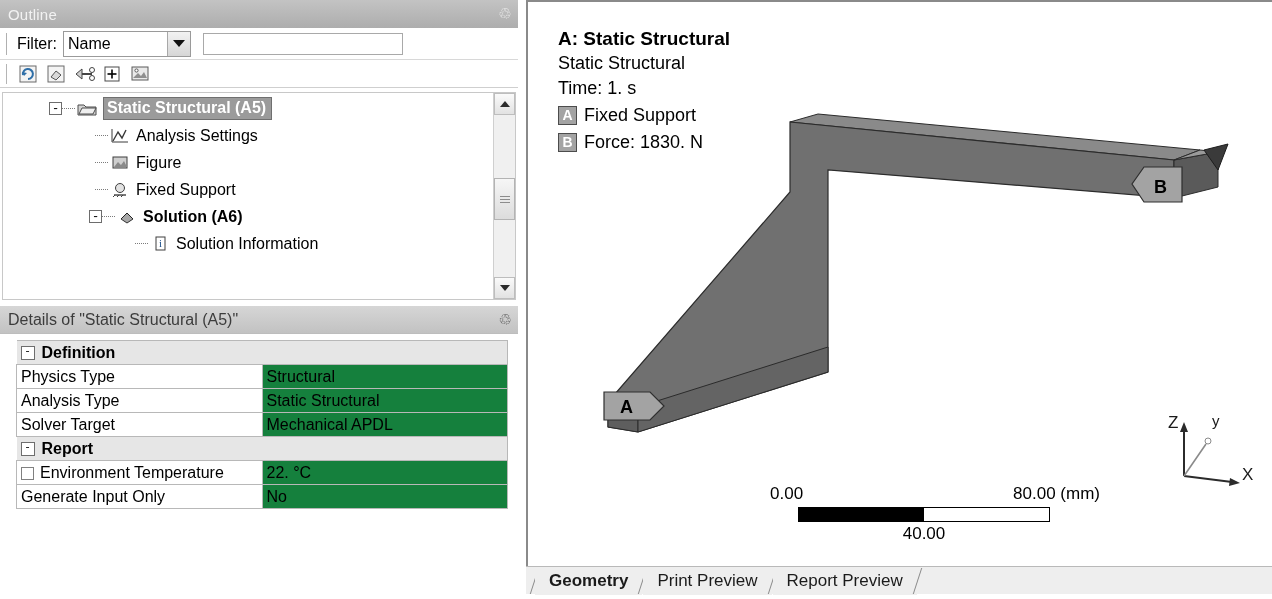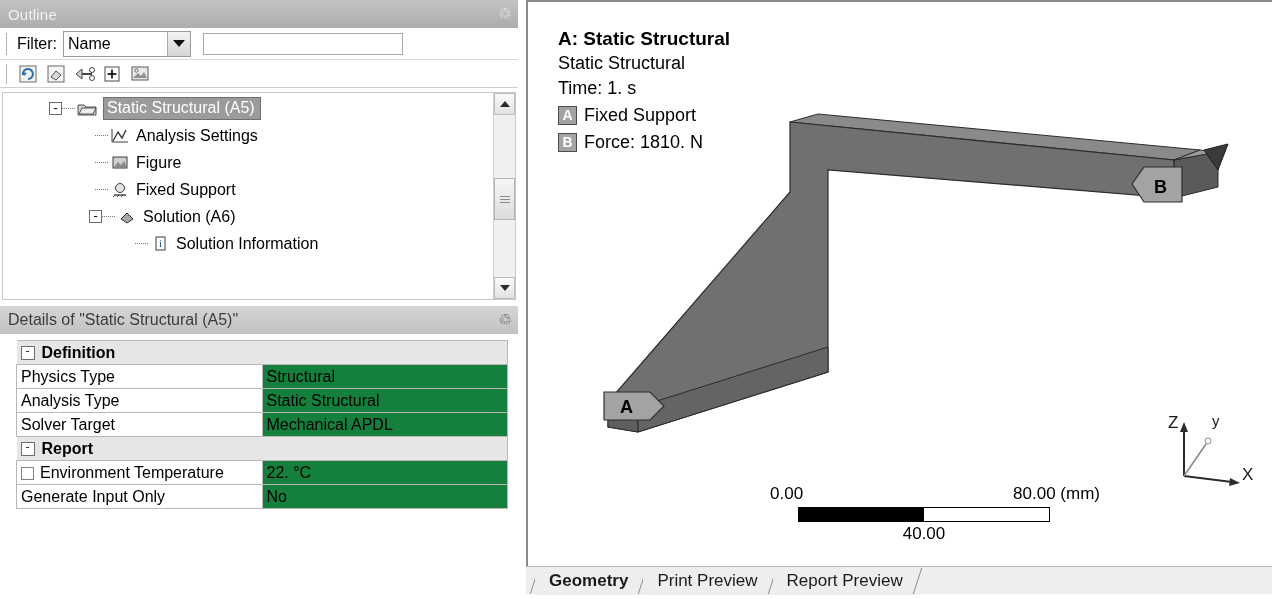--- a/index.html
+++ b/index.html
@@ -213,21 +213,21 @@
   .node-icon {
     width: 22px;
     height: 20px;
     margin-right: 5px;
     flex: 0 0 auto;
     display: flex;
     align-items: center;
     justify-content: center;
   }
   .node-label { line-height: 18px; }
-  .node-label.bold { font-weight: normal; }
+  .node-label.bold { font-weight: bold; }
   .node-selected {
     background: #9b9b9b;
     color: #ffffff;
     font-weight: bold;
     padding: 1px 5px 2px 3px;
     border: 1px solid #6f6f6f;
   }
 
   .scroll-col {
     position: absolute;
@@ -703,21 +703,21 @@
       <div class="legend">
         <div class="title">A: Static Structural</div>
         <div>Static Structural</div>
         <div>Time: 1. s</div>
         <div class="row-badge">
           <span class="badge">A</span>
           <span>Fixed Support</span>
         </div>
         <div class="row-badge">
           <span class="badge">B</span>
-          <span>Force: 1810. N</span>
+          <span>Force: 1830. N</span>
         </div>
       </div>
 
       <svg class="geom-svg" viewBox="0 0 746 566">
 
         <polygon points="290,110 300,175 330,230 260,300 90,420 70,420 62,405 300,188 322,180 322,130" fill="none" stroke="none"></polygon>
 
         <polygon points="270,15 660,60 660,110 318,80 318,305 76,420 62,405 270,300" fill="#707070" stroke="#2b2b2b" stroke-width="1.2" transform="translate(0,0)" opacity="0"></polygon>
 
         <g>

